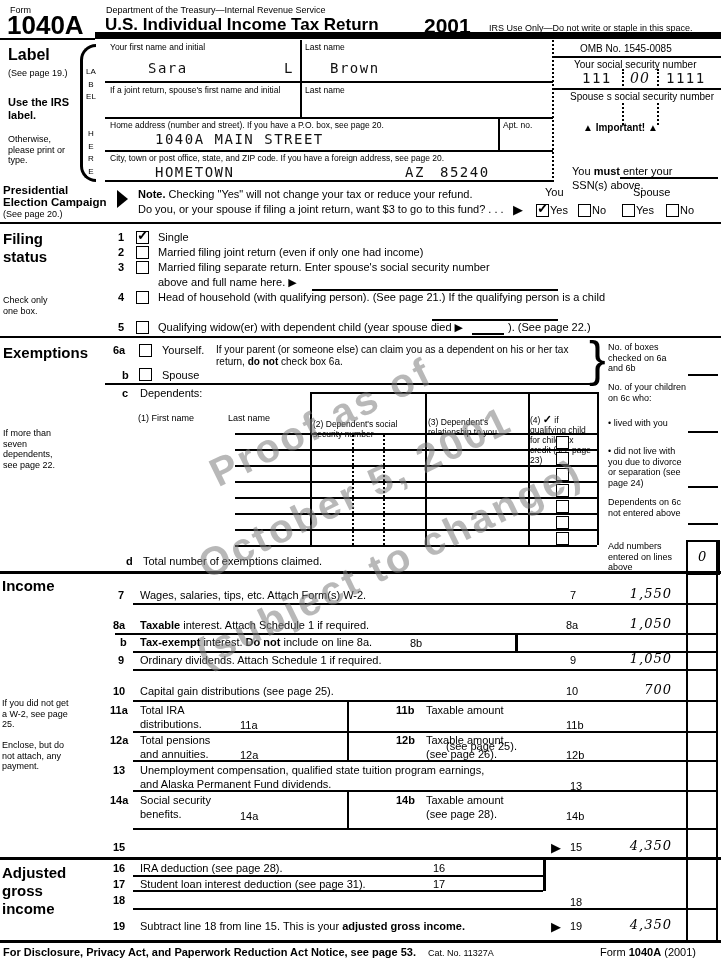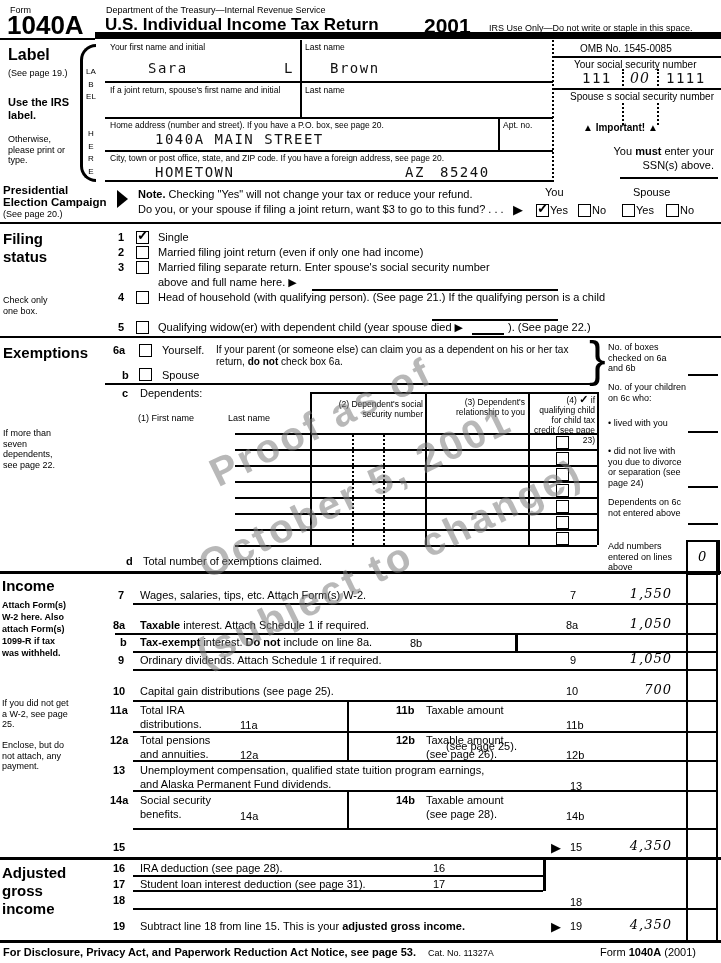--- a/index.html
+++ b/index.html
@@ -16,21 +16,21 @@
   .hl{position:absolute;background:#000;height:1.5px;}
   .thl{position:absolute;background:#000;}
   .vl{position:absolute;background:#000;width:1.5px;}
   .dvl{position:absolute;width:0;border-left:2px dotted #000;}
   .chk{position:absolute;width:11px;height:11px;border:1.5px solid #000;background:#fff;}
   .chk.checked::after{content:"✓";position:absolute;top:-5px;left:0;font-size:14px;font-weight:bold;}
   .val{font-family:"DejaVu Sans Mono",monospace;font-size:14px;letter-spacing:1.5px;color:#111;}
   .amt{font-family:"DejaVu Serif",serif;font-style:italic;font-size:13px;letter-spacing:1px;}
   .ramt{text-align:right;width:66px;}
   .vert{width:10px;word-break:break-all;font-size:8px;line-height:12.5px;text-align:center;white-space:normal;}
-  .ctr{text-align:right;}
+  .ctr{text-align:left;margin-top:20px;}
   .bracket{position:absolute;border:3px solid #000;border-right:none;border-radius:16px 0 0 16px;width:13px;}
   .tri{width:0;height:0;border-top:9px solid transparent;border-bottom:9px solid transparent;border-left:11px solid #000;}
   .wm{position:absolute;left:95px;top:375px;width:520px;transform:rotate(-26deg);transform-origin:center;
       text-align:center;font-size:40px;font-weight:bold;letter-spacing:3px;line-height:78px;
       color:rgba(125,125,125,0.55);pointer-events:none;z-index:5;white-space:normal;}
 </style>
 </head>
 <body>
 
 <div class="page">
@@ -205,21 +205,20 @@
   <div class="a s9 w" style="left:608px;top:541px;width:76px;">Add numbers entered on lines above</div>
   <div class="a" style="left:686px;top:540px;width:30px;height:31px;border:2px solid #000;">
       <span class="amt" style="position:absolute;left:10px;top:7px;">0</span>
     </div>
 
   <div class="a b s11" style="left:126px;top:555px;">d</div>
   <div class="a s11" style="left:143px;top:555px;">Total number of exemptions claimed.</div>
   <div class="thl" style="left:0;top:571px;width:721px;height:3px;"></div>
 
   <div class="a b s15" style="left:2px;top:577px;">Income</div>
-  <div class="a b s9 w" style="left:2px;top:599px;width:66px;line-height:12px;">Attach Form(s) W-2 here. Also attach Form(s) 1099-R if tax was withheld.</div>
   <div class="a s9 w" style="left:2px;top:698px;width:72px;">If you did not get a W-2, see page 25.</div>
   <div class="a s9 w" style="left:2px;top:740px;width:76px;">Enclose, but do not attach, any payment.</div>
 
   <div class="vl" style="left:686px;top:574px;height:367px;"></div>
   <div class="vl" style="left:716px;top:540px;height:401px;"></div>
 
   <div class="a b s11" style="left:118px;top:589px;">7</div>
   <div class="a s11" style="left:140px;top:589px;">Wages, salaries, tips, etc. Attach Form(s) W-2.</div>
   <div class="a s11" style="left:570px;top:589px;">7</div>
   <div class="a amt ramt" style="left:606px;top:586px;">1,550</div>

